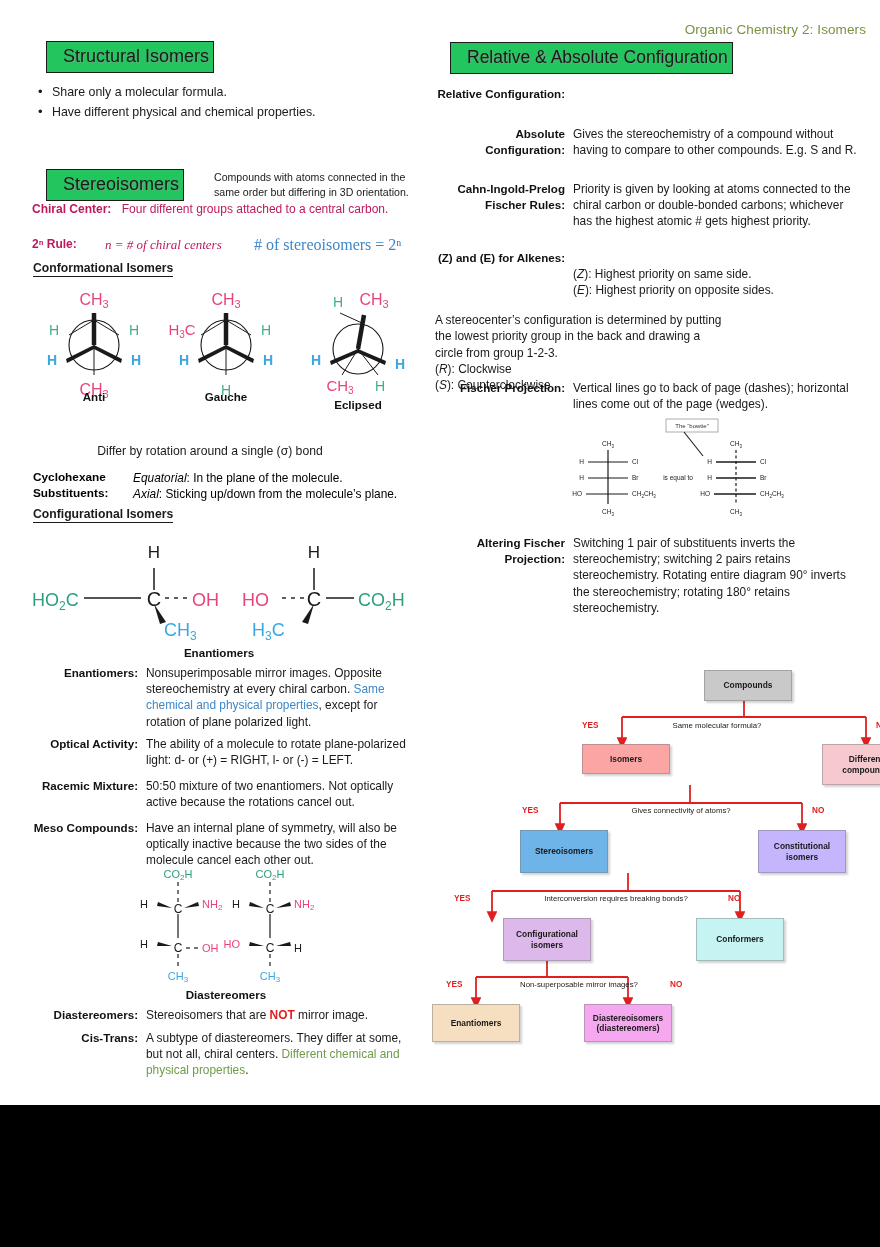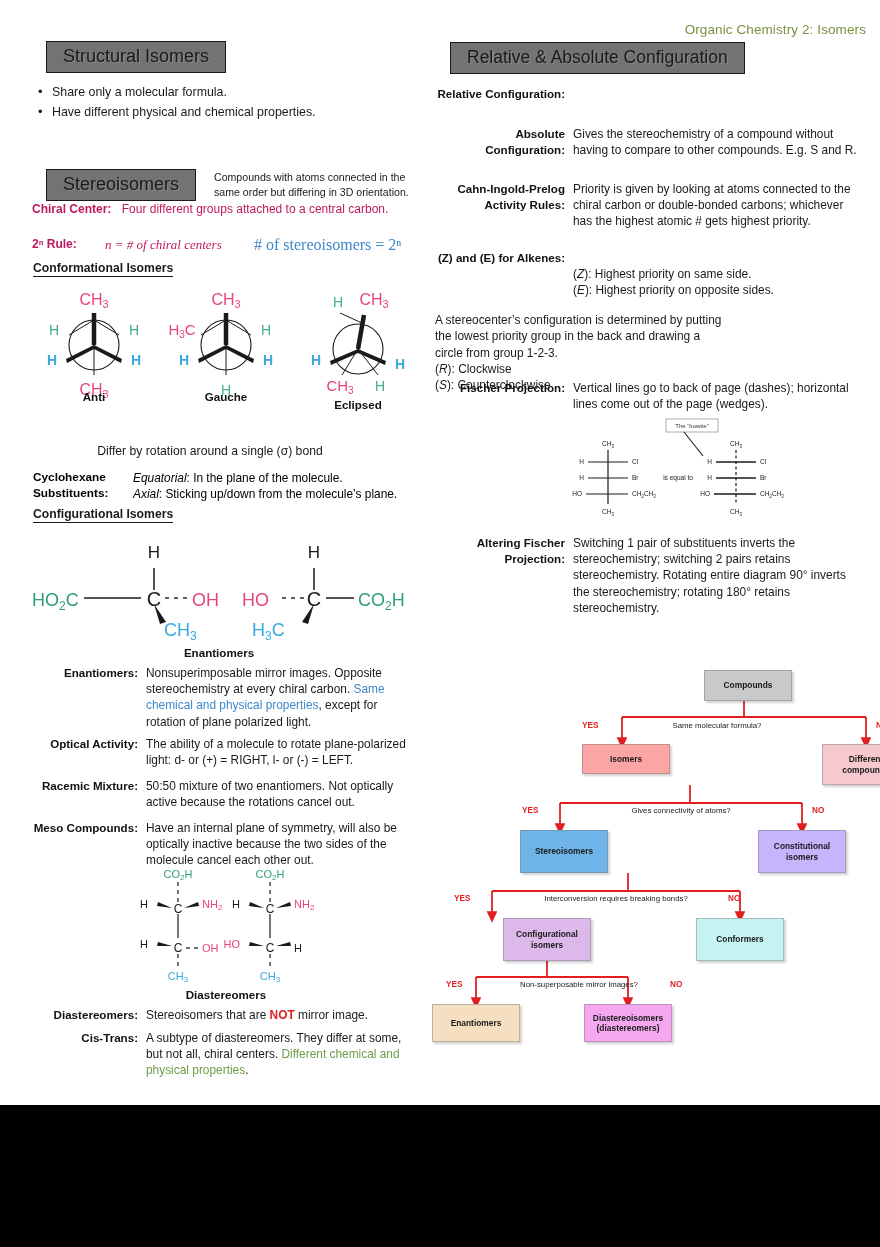--- a/index.html
+++ b/index.html
@@ -20,22 +20,22 @@
 
   .course-title {
     position: absolute; right: 14px; top: 22px;
     font-size: 13.5px; color: #7a9241; letter-spacing: .1px;
     white-space: nowrap;
   }
 
   .section-box {
     display: inline-block;
     border: 1.6px solid #1a1a1a;
-    background: #737373;
-    padding: 4px 16px 5px 16px;
+    background: #22c55e;
+    padding: 4px 4px 5px 16px;
     font-size: 18px; color: #1a1a1a;
     text-shadow: 1.3px 1.3px 0 rgba(150,150,150,.55);
     white-space: nowrap;
   }
   .box-structural { position: absolute; left: 46px; top: 41px; }
   .box-stereo { position: absolute; left: 46px; top: 169px; }
   .box-relabs { position: absolute; left: 15px; top: 42px; font-size: 17.5px; }
 
   ul.bullets { margin: 0; padding: 0; list-style: none; position: absolute; left: 36px; top: 85px; }
   ul.bullets li { font-size: 12.4px; color: #1a1a1a; margin-bottom: 6px; padding-left: 16px; position: relative; }
@@ -332,21 +332,21 @@
     <div class="kv" style="left:0px; top:86px; width:440px;">
       <div class="k" style="width:138px;">Relative Configuration:</div>
     </div>
 
     <div class="kv" style="left:0px; top:126px; width:440px;">
       <div class="k" style="width:138px;">Absolute Configuration:</div>
       <div class="v" style="width:290px;">Gives the stereochemistry of a compound without having to compare to other compounds. E.g. S and R.</div>
     </div>
 
     <div class="kv" style="left:0px; top:181px; width:440px;">
-      <div class="k" style="width:138px;">Cahn-Ingold-Prelog Activity Rules:</div>
+      <div class="k" style="width:138px;">Cahn-Ingold-Prelog Fischer Rules:</div>
       <div class="v" style="width:290px;">Priority is given by looking at atoms connected to the chiral carbon or double-bonded carbons; whichever has the highest atomic # gets highest priority.</div>
     </div>
 
     <div class="kv" style="left:0px; top:250px; width:440px;">
       <div class="k" style="width:138px;">(Z) and (E) for Alkenes:</div>
       <div class="v" style="width:290px; white-space:pre-line;">
         <span>(</span><span class="ital">Z</span><span>):  Highest priority on same side.
 (</span><span class="ital">E</span><span>):  Highest priority on opposite sides.</span>
       </div>
     </div>

